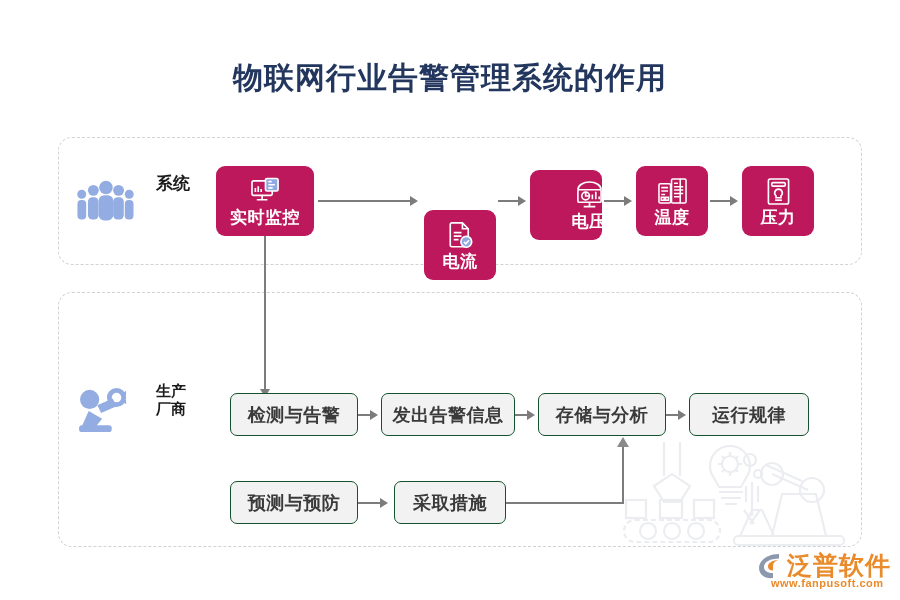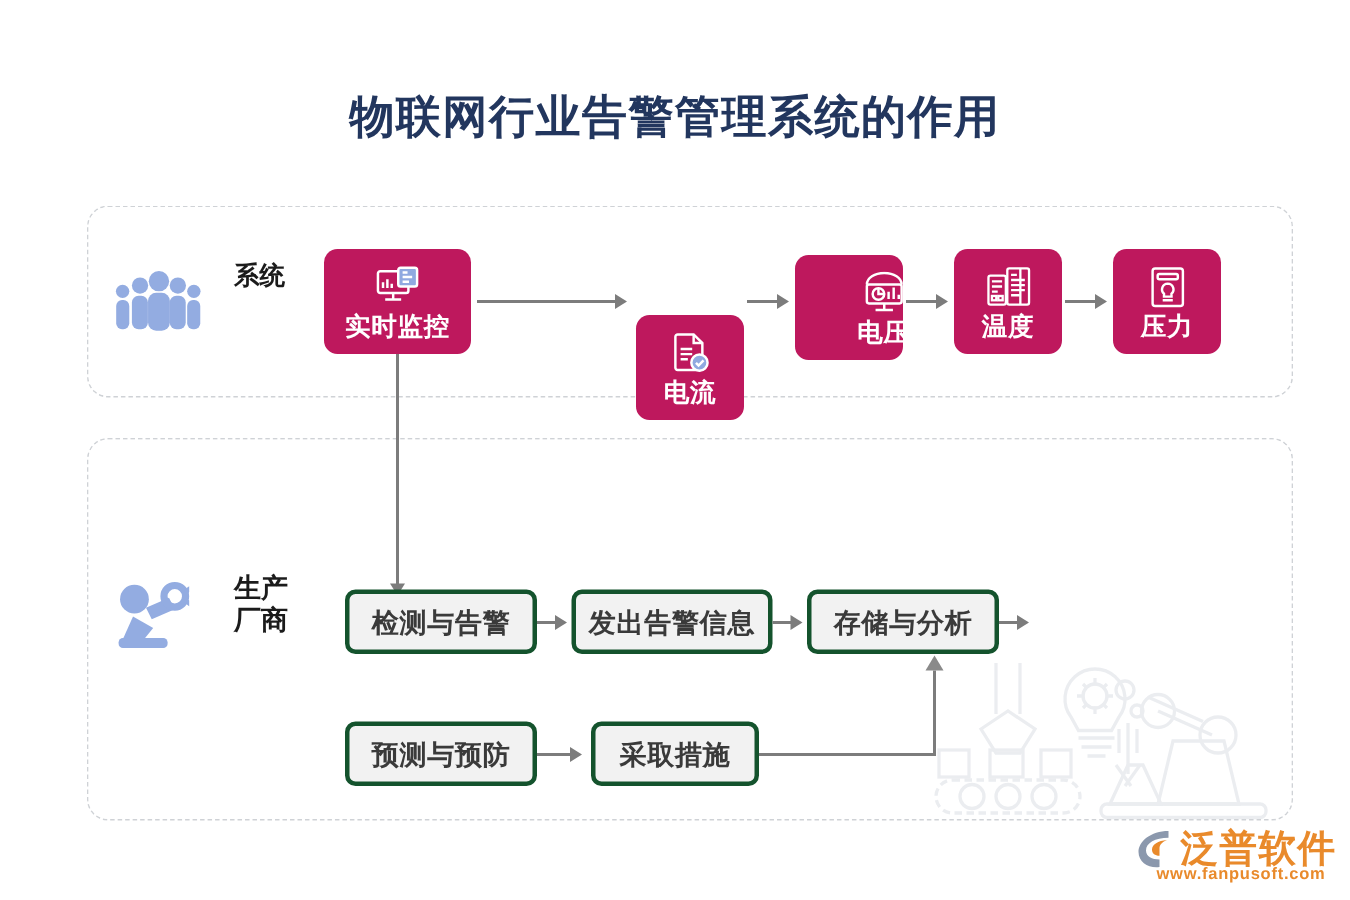--- a/index.html
+++ b/index.html
@@ -33,21 +33,21 @@
 
   
   .row-label { position: absolute; display: flex; align-items: flex-start; gap: 18px; }
   #label-system   { left: 72px; top: 174px; }
   #label-producer { left: 72px; top: 382px; }
   .row-label .ic { width: 66px; height: 56px; display: flex; align-items: center; justify-content: center; }
   .row-label .tx {
     font-size: 17px; font-weight: bold; color: #1b1b1b;
     line-height: 1.18; white-space: pre-line;
   }
-  #label-producer .tx { font-size: 18px; }
+  #label-producer .tx { font-size: 15px; }
 
   
   .chip-blue {
     position: absolute;
     width: 72px; height: 70px;
     background: #be185d;
     border-radius: 9px;
     display: flex; flex-direction: column;
     align-items: center; justify-content: center;
     gap: 3px;
@@ -58,21 +58,21 @@
   .chip-blue .cap {
     font-size: 17px; font-weight: bold; color: #ffffff;
     letter-spacing: 0.5px; white-space: nowrap; line-height: 1;
   }
 
   
   .chip-grey {
     position: absolute;
     height: 43px;
     background: #f2f2f2;
-    border: 3px solid #14532d;
+    border: 1px solid #14532d;
     border-radius: 7px;
     display: flex; align-items: center; justify-content: center;
     font-size: 18px; font-weight: bold; color: #3a3a3a;
     letter-spacing: 0.5px; white-space: nowrap;
   }
 
   
   .conn { position: absolute; pointer-events: none; }
   .hline { position: absolute; height: 2px; background: #7c7c7c; }
   .vline { position: absolute; width: 2px; background: #7c7c7c; }
@@ -275,20 +275,21 @@
   </div>
 
   <div class="conn">
     <div class="vline" style="left:264px; top:236px; height:156px;"></div>
     <div class="arrow-d" style="left:260px; top:389px;"></div>
   </div>
 
   <div class="chip-grey" style="left:230px; top:393px; width:128px;">检测与告警</div>
   <div class="chip-grey" style="left:381px; top:393px; width:134px;">发出告警信息</div>
   <div class="chip-grey" style="left:538px; top:393px; width:128px;">存储与分析</div>
+  <div class="chip-grey" style="left:689px; top:393px; width:120px;">运行规律</div>
 
   <div class="conn">
     <div class="hline" style="left:358px; top:414px; width:14px;"></div>
     <div class="arrow-r" style="left:370px; top:410px;"></div>
   </div>
   <div class="conn">
     <div class="hline" style="left:515px; top:414px; width:14px;"></div>
     <div class="arrow-r" style="left:527px; top:410px;"></div>
   </div>
   <div class="conn">

